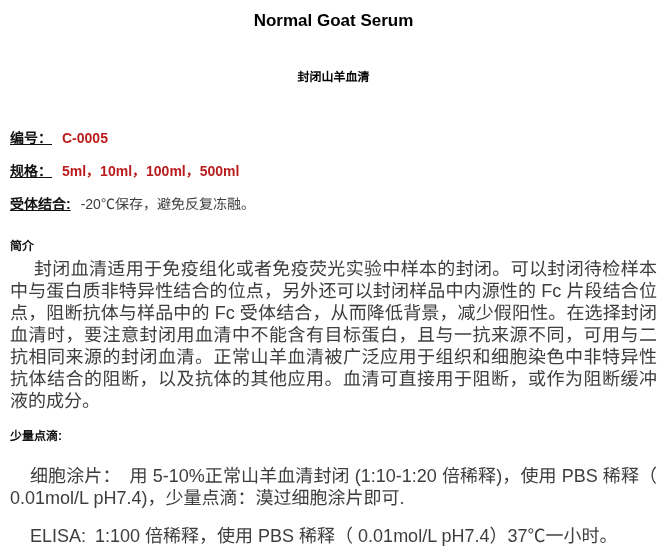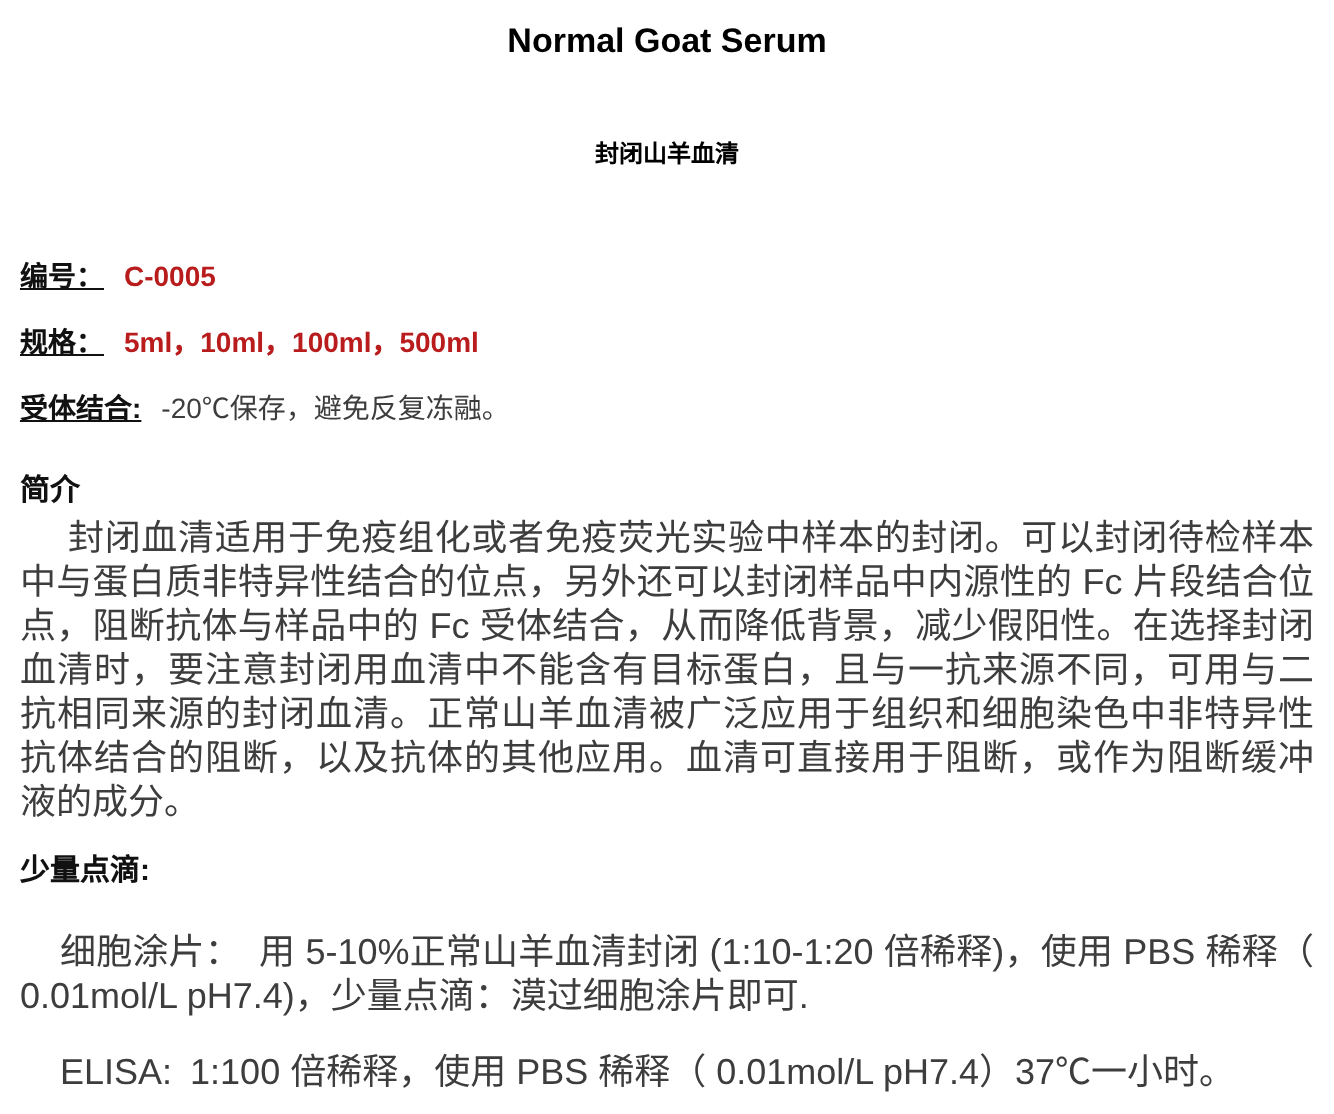--- a/index.html
+++ b/index.html
@@ -37,21 +37,21 @@
   .meta-row + .meta-row { margin-top: 15px; }
   .meta-label {
     font-weight: bold;
     color: #111111;
     margin-right: 10px;
     text-decoration: underline;
   }
   .meta-value { color: #3d3d3d; }
   .meta-value.bold { font-weight: bold; color: #b91c1c; }
   .section-heading {
-    font-size: 15px;
+    font-size: 12px;
     line-height: 18px;
     font-weight: bold;
     color: #111111;
   }
   .section-heading.intro { margin-top: 24px; }
   .section-heading.usage { margin-top: 15px; }
   .para {
     font-size: 18px;
     line-height: 22px;
     text-align: justify;

